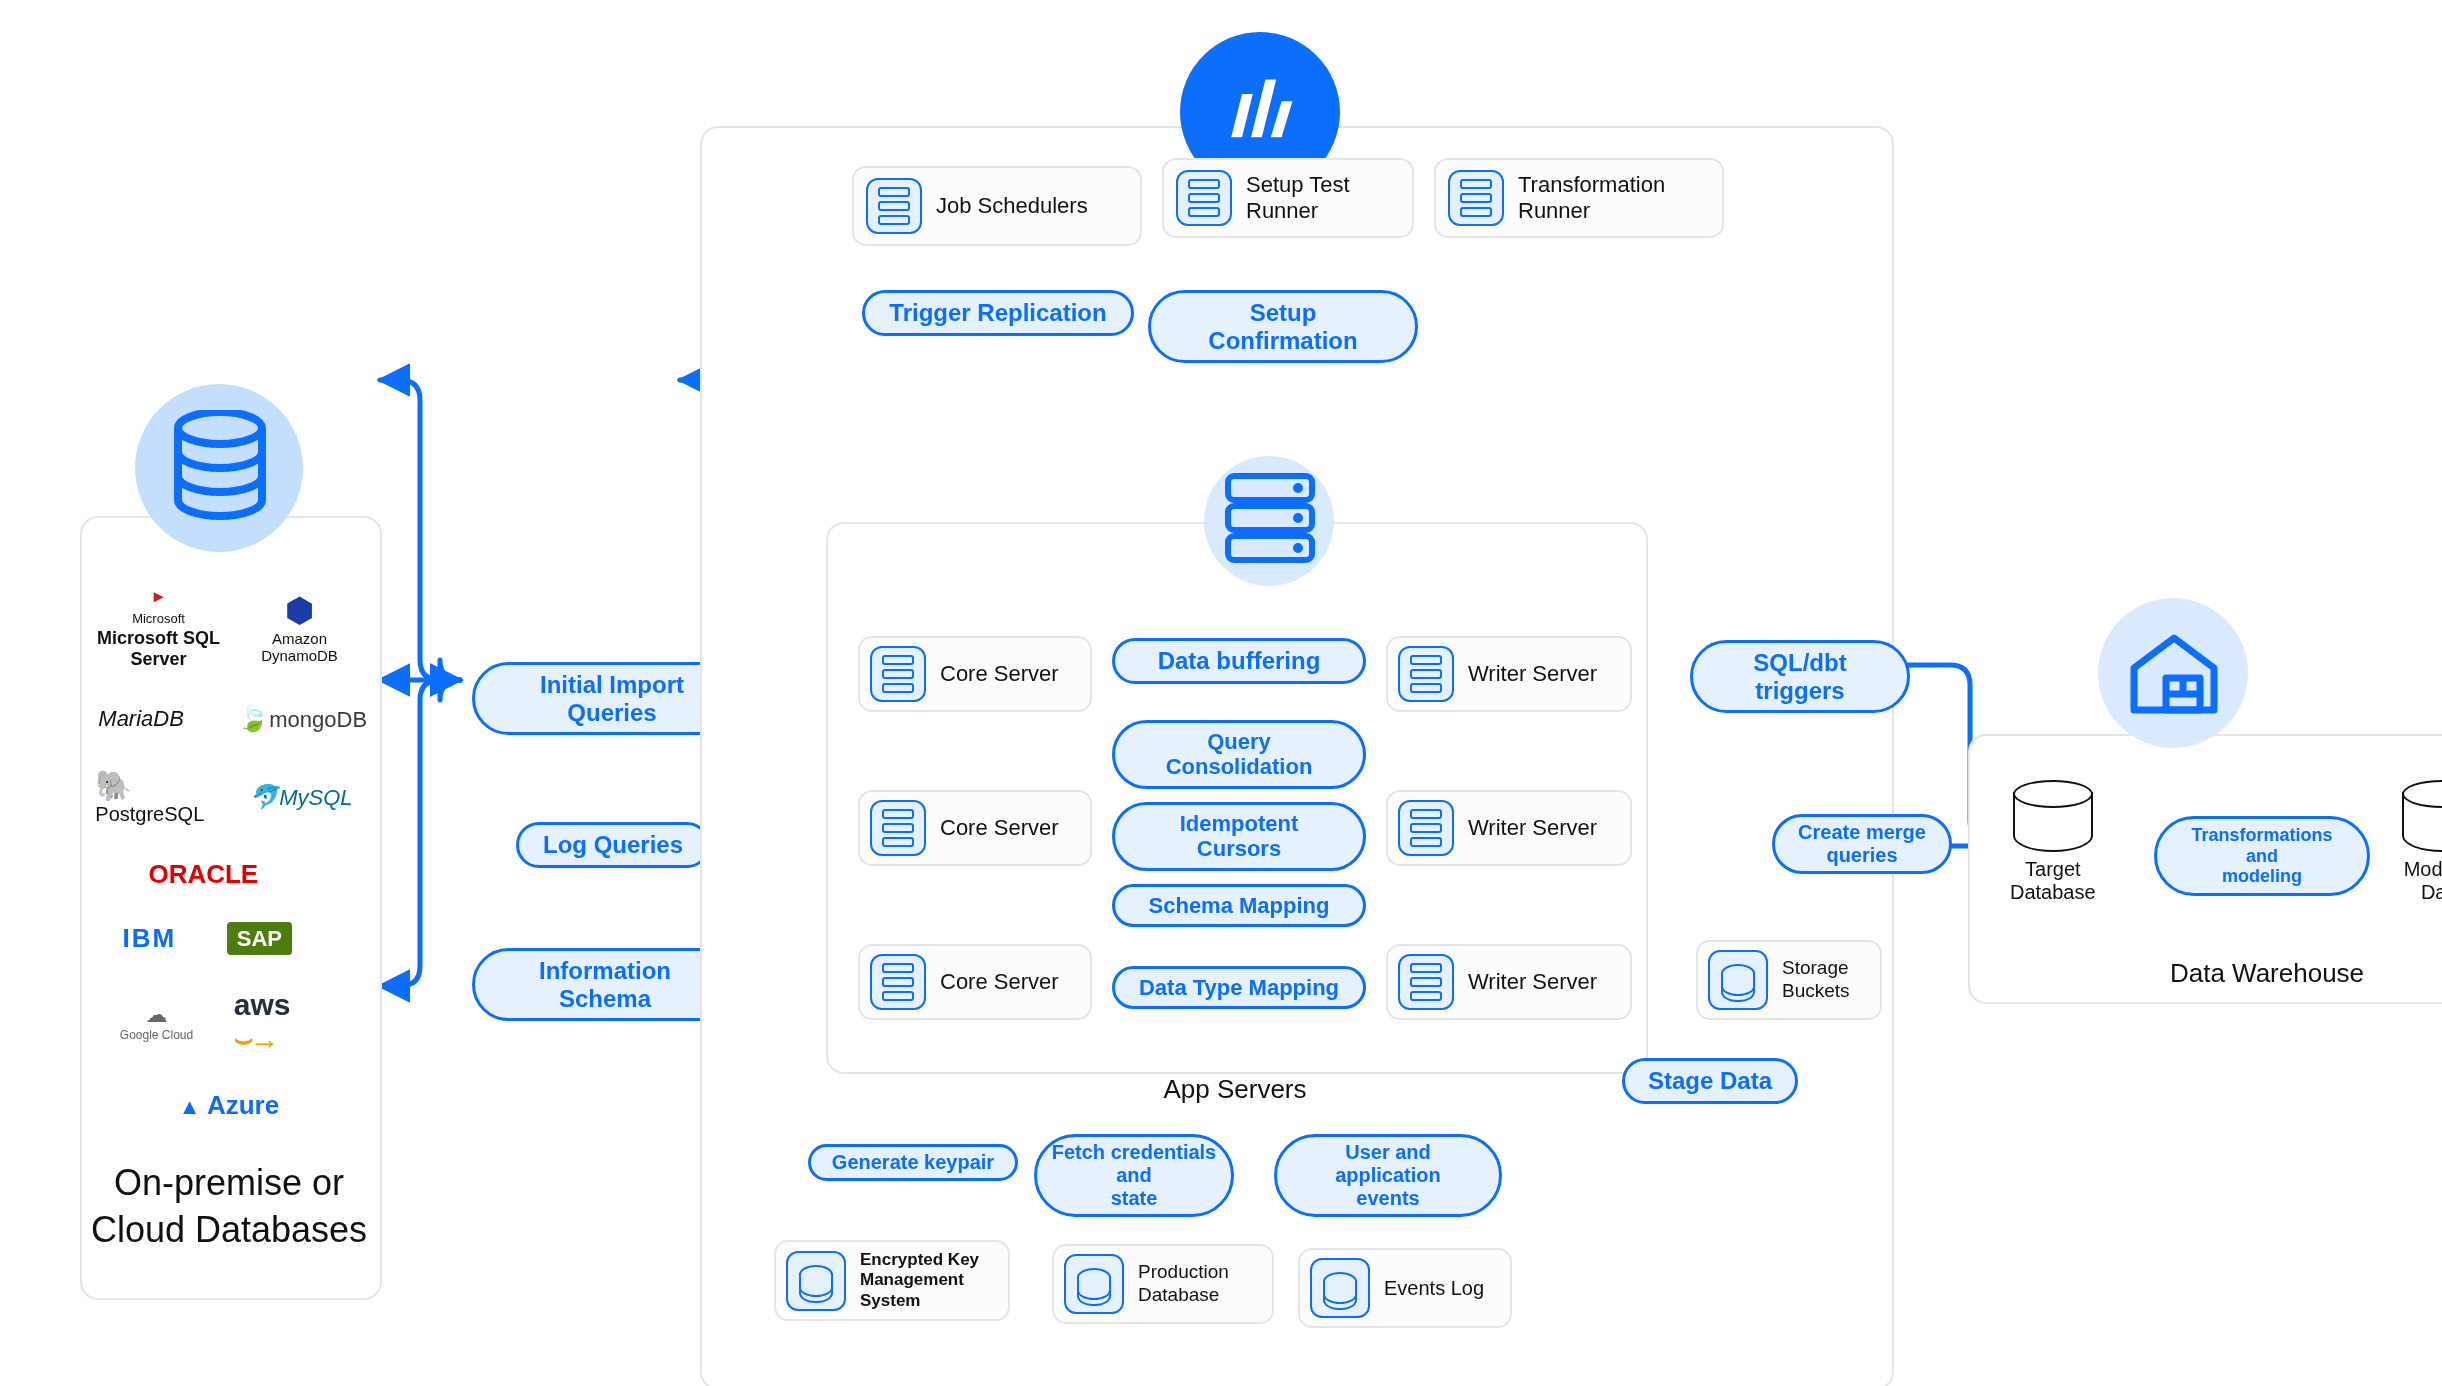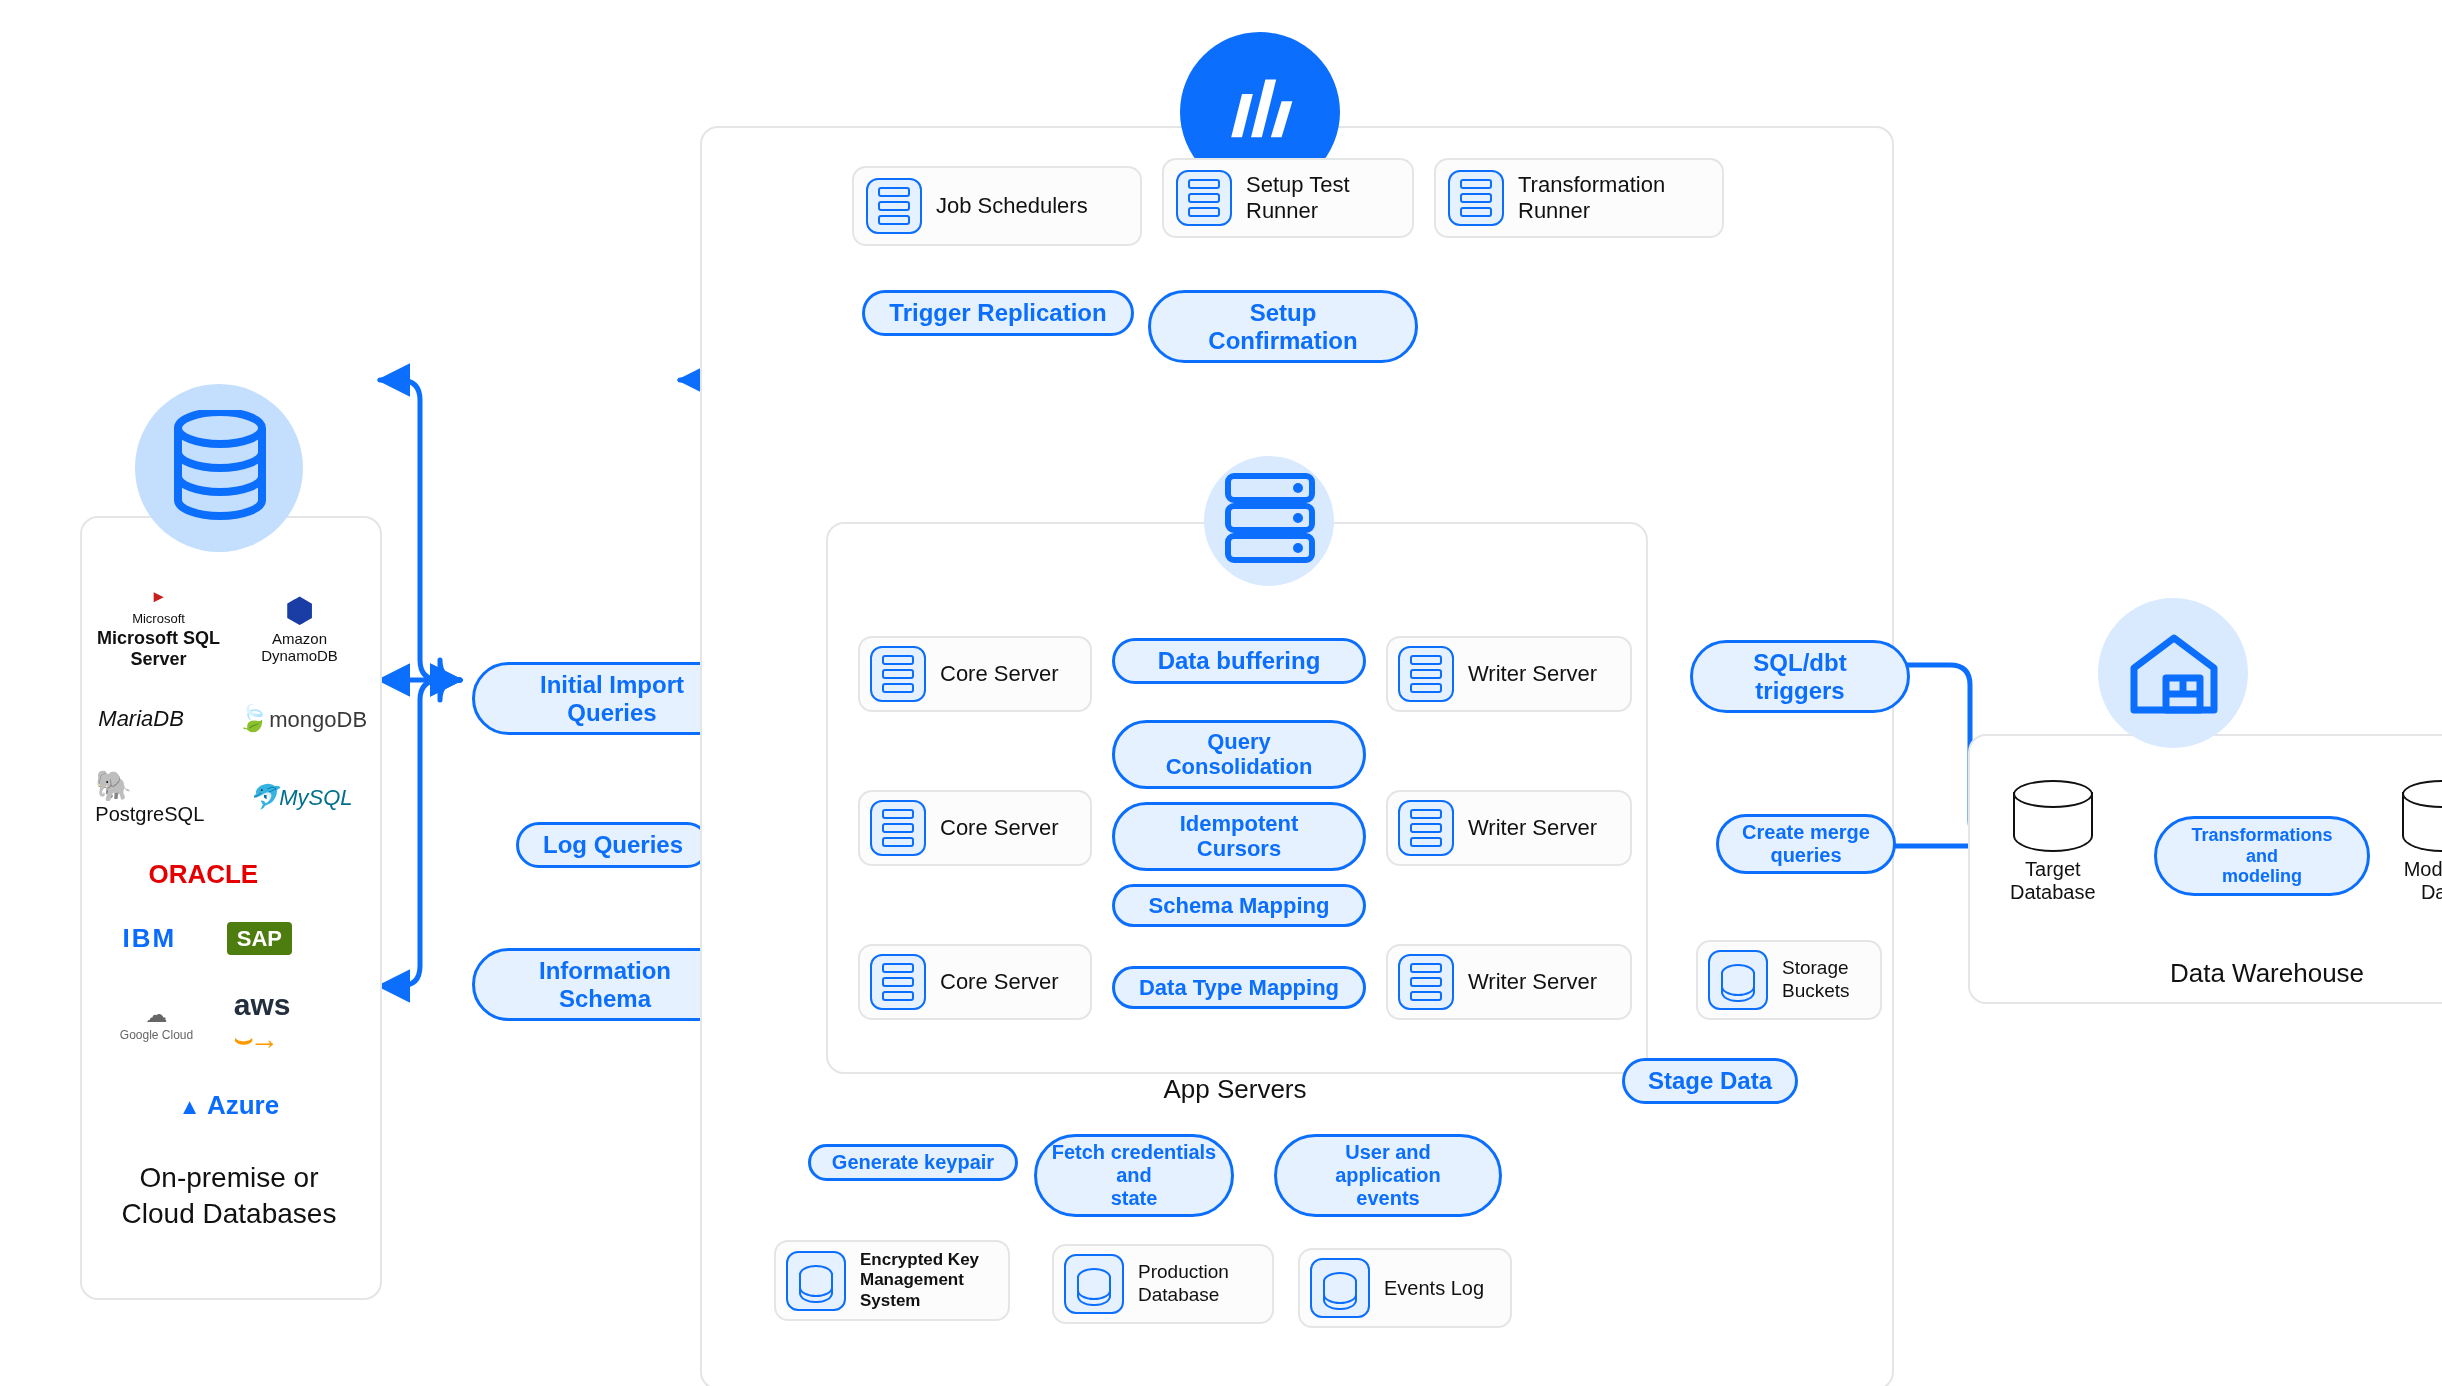--- a/index.html
+++ b/index.html
@@ -50,21 +50,21 @@
   
   .biglogo{position:absolute;width:160px;height:160px;border-radius:50%;background:var(--blue);
            display:flex;align-items:center;justify-content:center;color:#fff;}
   .halo{position:absolute;width:130px;height:130px;border-radius:50%;background:var(--blue-light);}
   .halo.dim{background:#d9eaff;}
 
   
   .logos{position:absolute;display:flex;flex-wrap:wrap;align-items:center;justify-content:space-around;}
   .mini{font-family:Arial;}
 
-  .lbl-title{position:absolute;font-size:28px;text-align:center;line-height:1.3;color:#111;}
+  .lbl-title{position:absolute;font-size:36px;text-align:center;line-height:1.3;color:#111;}
 
 </style>
 </head>
 <body>
 
 <div id="canvas">
 
 <svg id="lines" data-name="connectors-layer">
   <defs>
     <marker id="ah" viewBox="0 0 12 12" refX="10" refY="6" markerWidth="8" markerHeight="8" orient="auto-start-reverse">
@@ -280,21 +280,21 @@
 Database</div>
 </div>
 <div class="node tight" data-name="node-events-log" style="left:1298px;top:1248px;width:214px;">
   <div class="dbicn" data-name="database-icon">
         <div class="mini-drum"></div>
       </div>
   <div class="lbl" style="font-size:20px;" data-name="node-label">Events Log</div>
 </div>
 
 <div class="pill" data-name="pill-sql-dbt-triggers" style="left:1690px;top:640px;width:220px;">SQL/dbt triggers</div>
-<div class="pill sm" data-name="pill-create-merge-queries" style="left:1716px;top:814px;width:180px;white-space:pre-line;">Create merge
+<div class="pill sm" data-name="pill-create-merge-queries" style="left:1772px;top:814px;width:180px;white-space:pre-line;">Create merge
 queries</div>
 <div class="pill" data-name="pill-stage-data" style="left:1622px;top:1058px;width:176px;">Stage Data</div>
 <div class="node tight" data-name="node-storage-buckets" style="left:1696px;top:940px;width:186px;">
   <div class="dbicn" data-name="bucket-icon">
         <div class="mini-drum"></div>
       </div>
   <div class="lbl" style="font-size:19px;white-space:pre-line;" data-name="node-label">Storage
 Buckets</div>
 </div>
 

